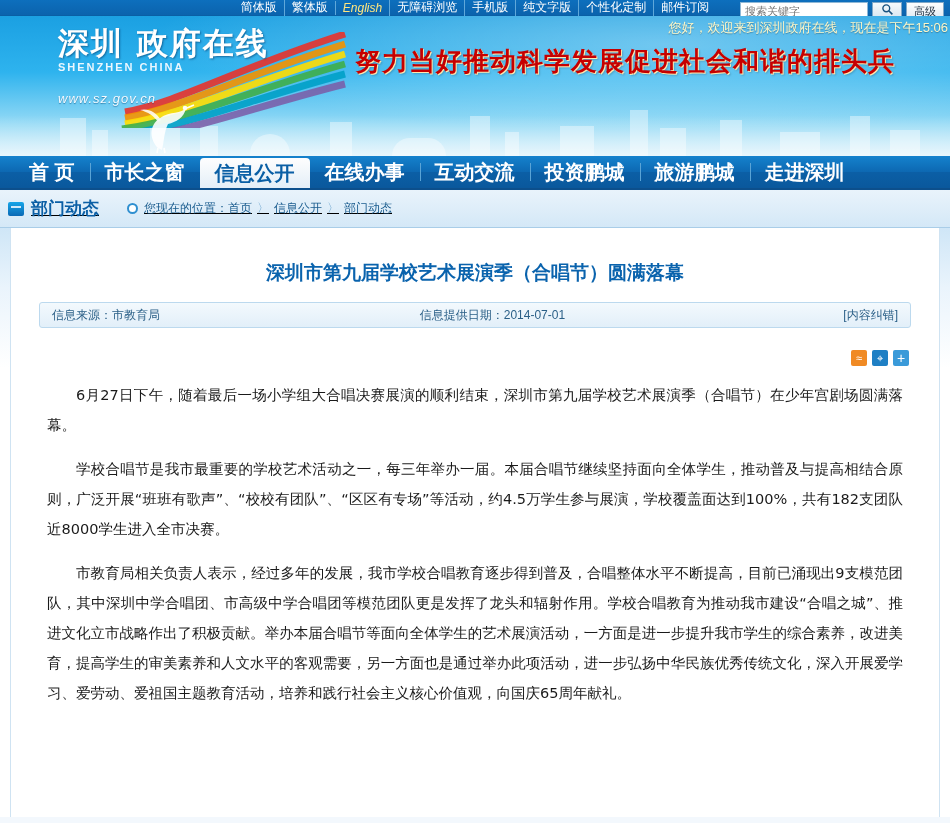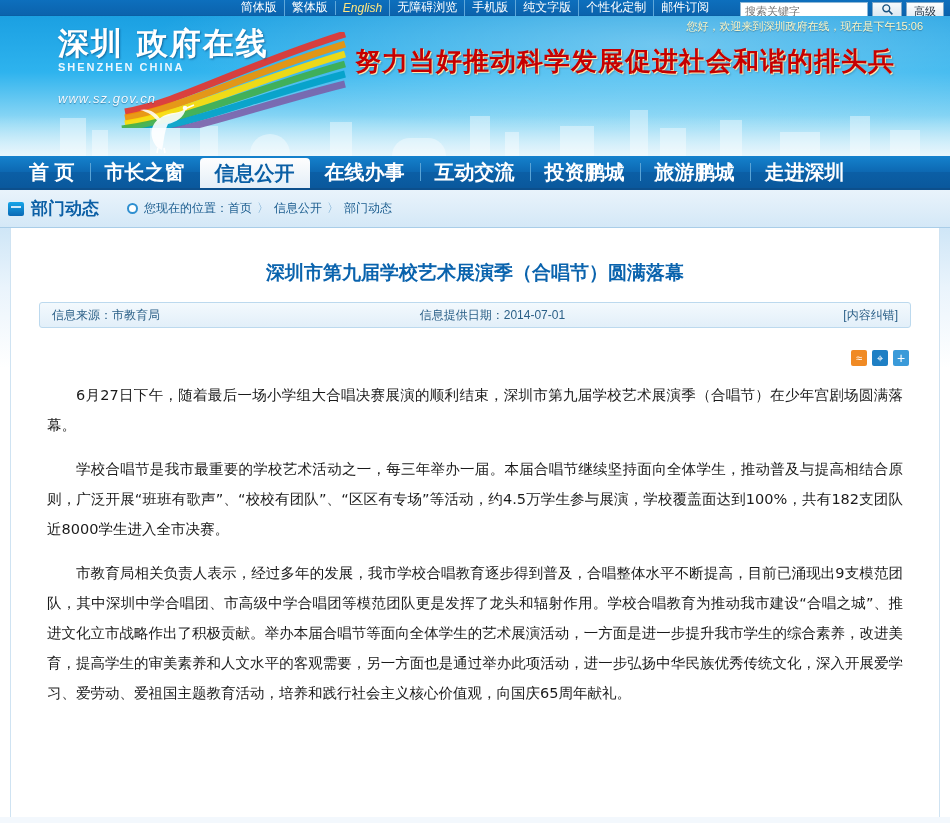--- a/index.html
+++ b/index.html
@@ -87,22 +87,22 @@
       linear-gradient(to top, rgba(255,255,255,0.55), rgba(255,255,255,0) 70%);
   }
   .sky-glow {
     position:absolute; left:0; top:0; width:100%; height:100%;
     background: radial-gradient(ellipse at 70% 20%, rgba(255,255,255,0.35), rgba(255,255,255,0) 55%);
   }
   
   .bldg { position:absolute; bottom:0; background: rgba(255,255,255,0.40); }
   .welcome {
     position: absolute;
-    right: 27px; top: 3px;
-    font-size: 11px;
+    right: 2px; top: 3px;
+    font-size: 13px;
     color: #fdf6c8;
     text-shadow: 0 1px 1px rgba(0,0,0,.3);
     z-index: 6;
   }
   .slogan {
     position: absolute;
     left: 355px; top: 28px;
     font-size: 26px;
     font-weight: bold;
     color: #c60000;
@@ -185,20 +185,21 @@
   .nav-item.active::before, .nav-item.active + .nav-item::before { display: none; }
 
   
   .crumbstrip {
     height: 38px;
     background: linear-gradient(to bottom,#e9f3fb,#d4e8f7);
     border-bottom: 1px solid #a9cde8;
     display: flex;
     align-items: center;
     padding-left: 8px;
+    text-decoration: underline;
   }
   .sec-title {
     display: flex; align-items: center;
     font-size: 17px; font-weight: bold;
     color: #0b5fa5;
     margin-right: 28px;
   }
   .sec-ico {
     width: 16px; height: 14px;
     background: linear-gradient(to bottom,#17a5e8,#0a69b5);

